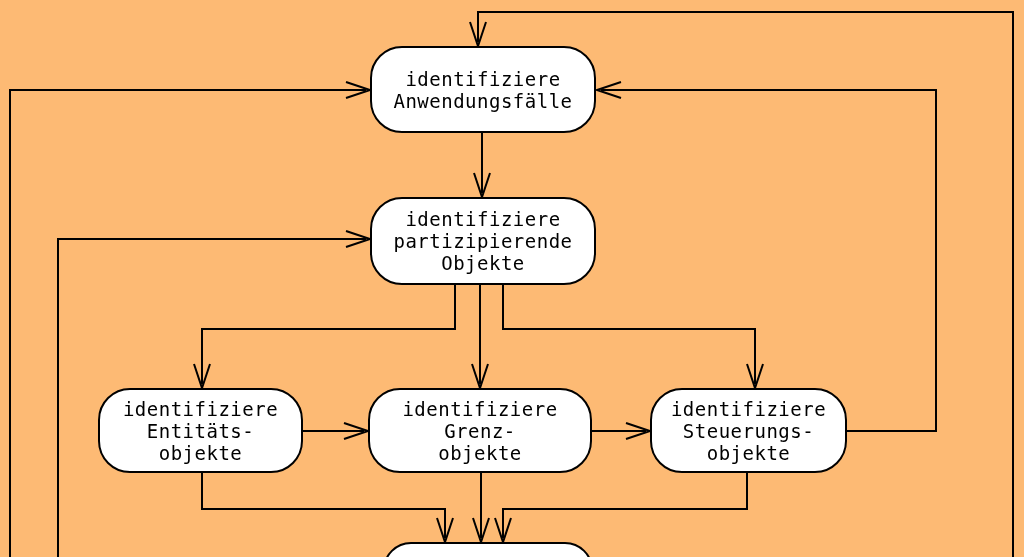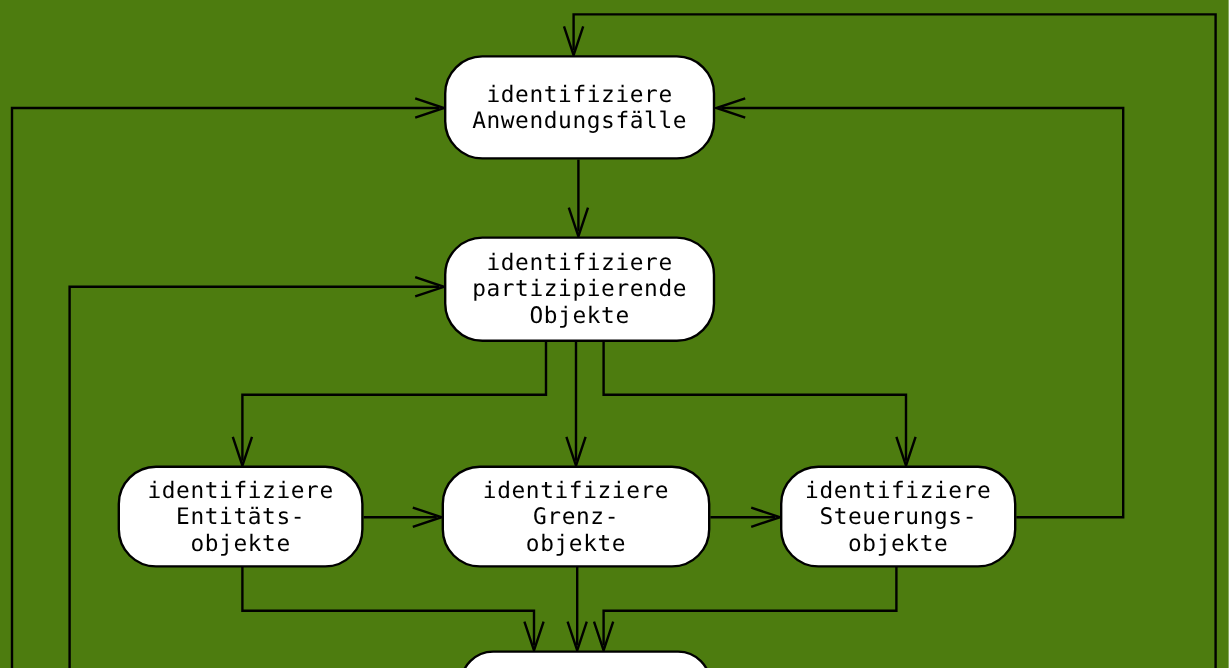--- a/index.html
+++ b/index.html
@@ -4,21 +4,21 @@
 <style>
   html, body {
     margin: 0;
     padding: 0;
     background: #ffffff;
   }
   #canvas {
     position: relative;
     width: 1024px;
     height: 557px;
-    background: #4d7c0f;
+    background: #fdba74;
     overflow: hidden;
     font-family: "DejaVu Sans Mono", "Liberation Mono", monospace;
   }
   #edges {
     position: absolute;
     top: 0;
     left: 0;
   }
   .node {
     position: absolute;

